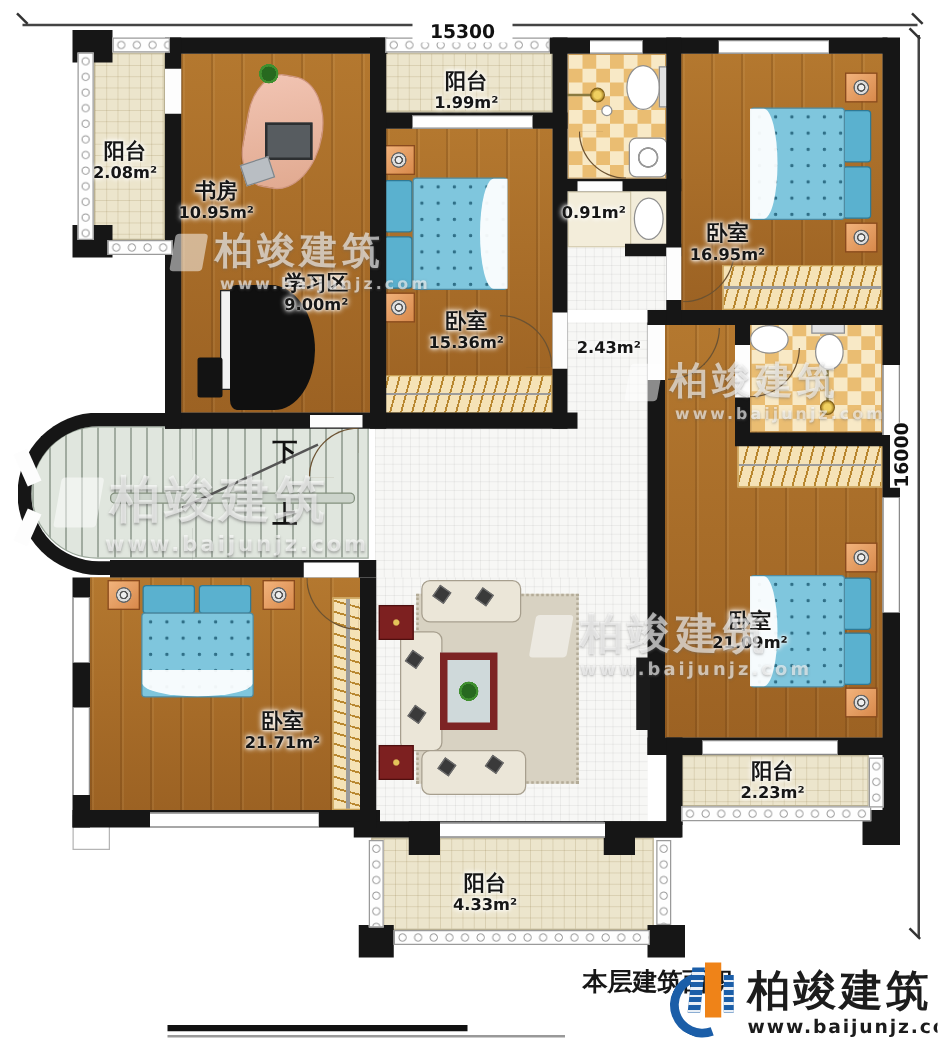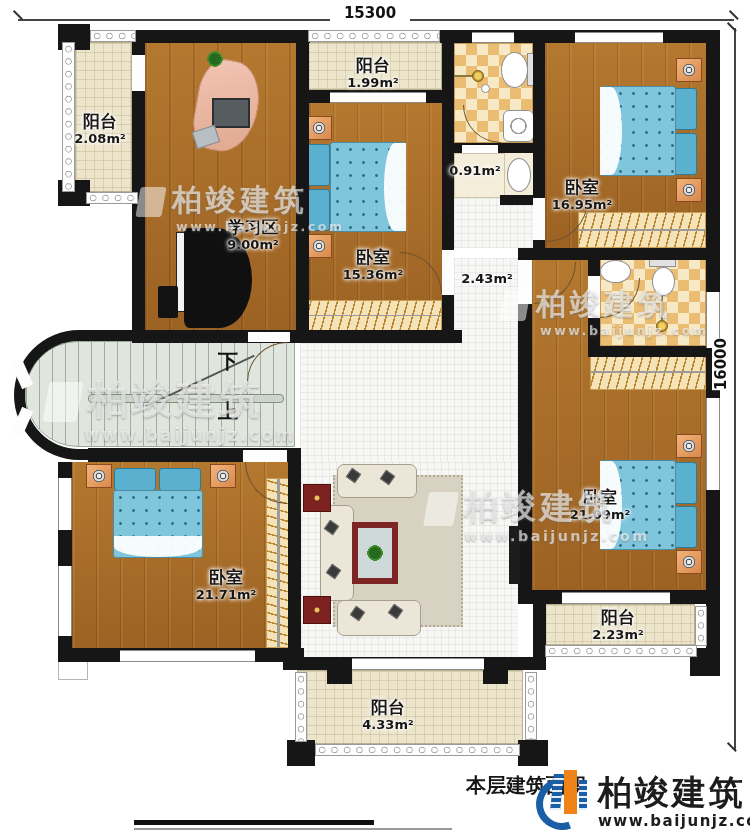--- a/index.html
+++ b/index.html
@@ -215,20 +215,24 @@
 
   <div class="a srail" style="left:88px;top:394px;width:196px;height:9px"></div>
   <div class="a sdiag" style="left:140px;top:380px;width:120px;height:2px;transform:rotate(-25deg)"></div>
   <div class="a slabel" style="left:218px;top:348px">下</div>
   <div class="a slabel" style="left:218px;top:398px">上</div>
 
   <div class="a rl" style="left:58px;top:112px;width:84px">
     <div class="rn">阳台</div>
     <div class="ra">2.08m²</div>
   </div>
+  <div class="a rl" style="left:128px;top:144px;width:90px">
+    <div class="rn">书房</div>
+    <div class="ra">10.95m²</div>
+  </div>
   <div class="a rl" style="left:208px;top:218px;width:90px">
     <div class="rn">学习区</div>
     <div class="ra">9.00m²</div>
   </div>
   <div class="a rl" style="left:330px;top:56px;width:86px">
     <div class="rn">阳台</div>
     <div class="ra">1.99m²</div>
   </div>
   <div class="a rl" style="left:328px;top:248px;width:90px">
     <div class="rn">卧室</div>
@@ -274,21 +278,21 @@
     <div class="wmurl">www.baijunjz.com</div>
   </div>
   <div class="a wm" style="left:426px;top:484px;font-size:34px">
     <span class="wmic" style="width:30px;height:34px"></span><span class="wmtext">柏竣建筑</span>
     <div class="wmurl">www.baijunjz.com</div>
   </div>
 
   <div class="a dline" style="left:18px;top:19px;width:716px;height:2px"></div>
   <div class="a dtick" style="left:12px;top:14px"></div>
   <div class="a dtick" style="left:728px;top:14px"></div>
-  <div class="a dlab" style="left:330px;top:4px;width:80px">15300</div>
+  <div class="a dlab" style="left:330px;top:16px;width:80px">15300</div>
   <div class="a dline" style="left:734px;top:28px;width:2px;height:722px"></div>
   <div class="a dtick" style="left:726px;top:26px"></div>
   <div class="a dtick" style="left:726px;top:746px"></div>
   <div class="a dlab dlabv" style="left:712px;top:338px">16000</div>
 <div class="a wall" style="left: 58px; top: 24px; width: 32px; height: 26px;"></div>
     <div class="a wall" style="left: 58px; top: 180px; width: 32px; height: 26px;"></div>
     <div class="a wall" style="left: 132px; top: 30px; width: 178px; height: 13px;"></div>
     <div class="a wall" style="left: 440px; top: 30px; width: 270px; height: 13px;"></div>
     <div class="a wall" style="left: 296px; top: 90px; width: 158px; height: 13px;"></div>
     <div class="a wall" style="left: 132px; top: 330px; width: 330px; height: 13px;"></div>

